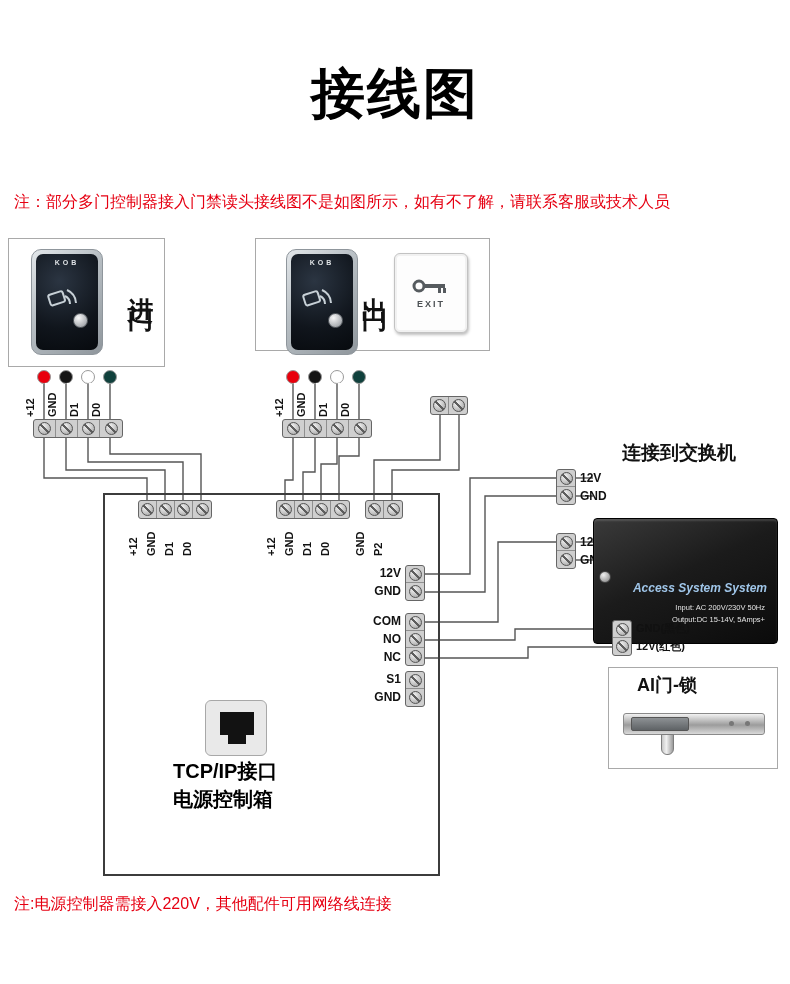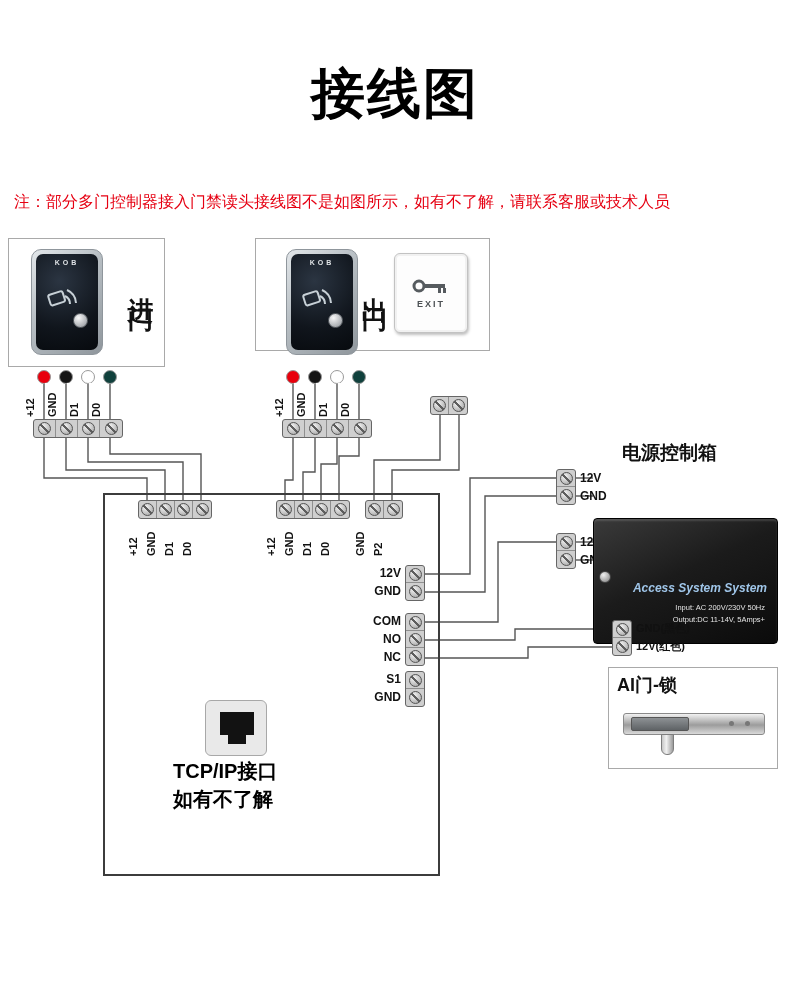--- a/index.html
+++ b/index.html
@@ -66,21 +66,21 @@
   .psu-title { font-size:19px; font-weight:bold; color:#111; }
   .psu-box { width:185px; height:126px; border-radius:4px;
              background:linear-gradient(155deg,#3a3a3a 0%,#1b1b1b 45%,#0b0b0b 100%);
              border:1px solid #000; box-shadow:inset 0 2px 2px rgba(255,255,255,.15); position:relative; }
   .psu-lock { position:absolute; left:5px; top:52px; width:12px; height:12px; border-radius:50%;
              background:radial-gradient(circle at 35% 30%, #f0f0f0, #7c7c7c); border:1px solid #444; }
   .psu-brand { position:absolute; right:10px; top:62px; font-size:12px; font-style:italic; font-weight:bold; color:#9fc5e8; white-space:nowrap; }
   .psu-spec { position:absolute; right:12px; font-size:7.5px; color:#e3e3e3; white-space:nowrap;margin-left:35px; }
 
   
-  .lock-title { font-size:18px; font-weight:bold; color:#111; }
+  .lock-title { font-size:18px; font-weight:bold; color:#111;margin-left:20px; }
   .lock-bar { position:absolute; left:14px; top:45px; width:142px; height:22px; border:1px solid #8a8a8a; border-radius:3px;
               background:linear-gradient(#f2f2f2 0%, #9c9c9c 55%, #d9d9d9 100%); }
   .lock-inset { position:absolute; left:22px; top:49px; width:58px; height:14px; border:1px solid #565656; border-radius:2px;
               background:linear-gradient(#8d9194,#5f6366); }
   .lock-bolt { position:absolute; left:52px; top:66px; width:13px; height:21px; border:1px solid #7d7d7d; border-radius:0 0 6px 6px;
               background:linear-gradient(90deg,#c7c7c7,#f1f1f1 40%,#9a9a9a); }
   .lock-screw { position:absolute; width:5px; height:5px; border-radius:50%; background:#777; }
 </style>
 </head>
 <body>
@@ -259,54 +259,55 @@
   <div class="abs tstrip tstripv t18" style="left:405px;top:671px">
     <div class="term"></div>
     <div class="term"></div>
   </div>
 
   <div class="abs eth" style="left:205px;top:700px">
     <div class="eth-top"></div>
     <div class="eth-tab"></div>
   </div>
   <div class="abs tcp-text" style="left:173px;top:758px">TCP/IP接口</div>
-  <div class="abs tcp-text" style="left:173px;top:786px">如有不了解</div>
+  <div class="abs tcp-text" style="left:173px;top:786px">电源控制箱</div>
 
   <div class="abs tstrip tstripv t18" style="left:556px;top:469px">
     <div class="term"></div>
     <div class="term"></div>
   </div>
   <div class="llab" style="left:580px;top:471px">12V</div>
   <div class="llab" style="left:580px;top:489px">GND</div>
 
   <div class="abs tstrip tstripv t18" style="left:556px;top:533px">
     <div class="term"></div>
     <div class="term"></div>
   </div>
   <div class="llab" style="left:580px;top:535px">12V</div>
   <div class="llab" style="left:580px;top:553px">GND</div>
 
-  <div class="abs psu-title" style="left:622px;top:440px">电源控制箱</div>
+  <div class="abs psu-title" style="left:622px;top:440px">连接到交换机</div>
   <div class="abs psu-box" style="left:593px;top:462px">
     <div class="psu-lock"></div>
     <div class="psu-brand">Access System System</div>
     <div class="psu-spec" style="top:84px">Input: AC 200V/230V 50Hz</div>
-    <div class="psu-spec" style="top:96px">Output:DC 11-14V, 5Amps+</div>
+    <div class="psu-spec" style="top:96px">Output:DC 15-14V, 5Amps+</div>
   </div>
 
   <div class="abs tstrip tstripv t18" style="left:612px;top:620px">
     <div class="term"></div>
     <div class="term"></div>
   </div>
   <div class="llab llab13" style="left:636px;top:621px">GND(黑色)</div>
   <div class="llab llab13" style="left:636px;top:639px">12V(红色)</div>
 
   <div class="abs panel" style="left:608px;top:667px;width:170px;height:102px">
     <div class="abs lock-title" style="left:8px;top:5px">AI门-锁</div>
     <div class="lock-bar"></div>
     <div class="lock-inset"></div>
     <div class="lock-bolt"></div>
     <div class="lock-screw" style="left:120px;top:53px"></div>
     <div class="lock-screw" style="left:136px;top:53px"></div>
   </div>
 
+  <div class="abs note" style="left:14px;top:894px">注:电源控制器需接入220V，其他配件可用网络线连接</div>
 
 </div>
 
 </body></html>

